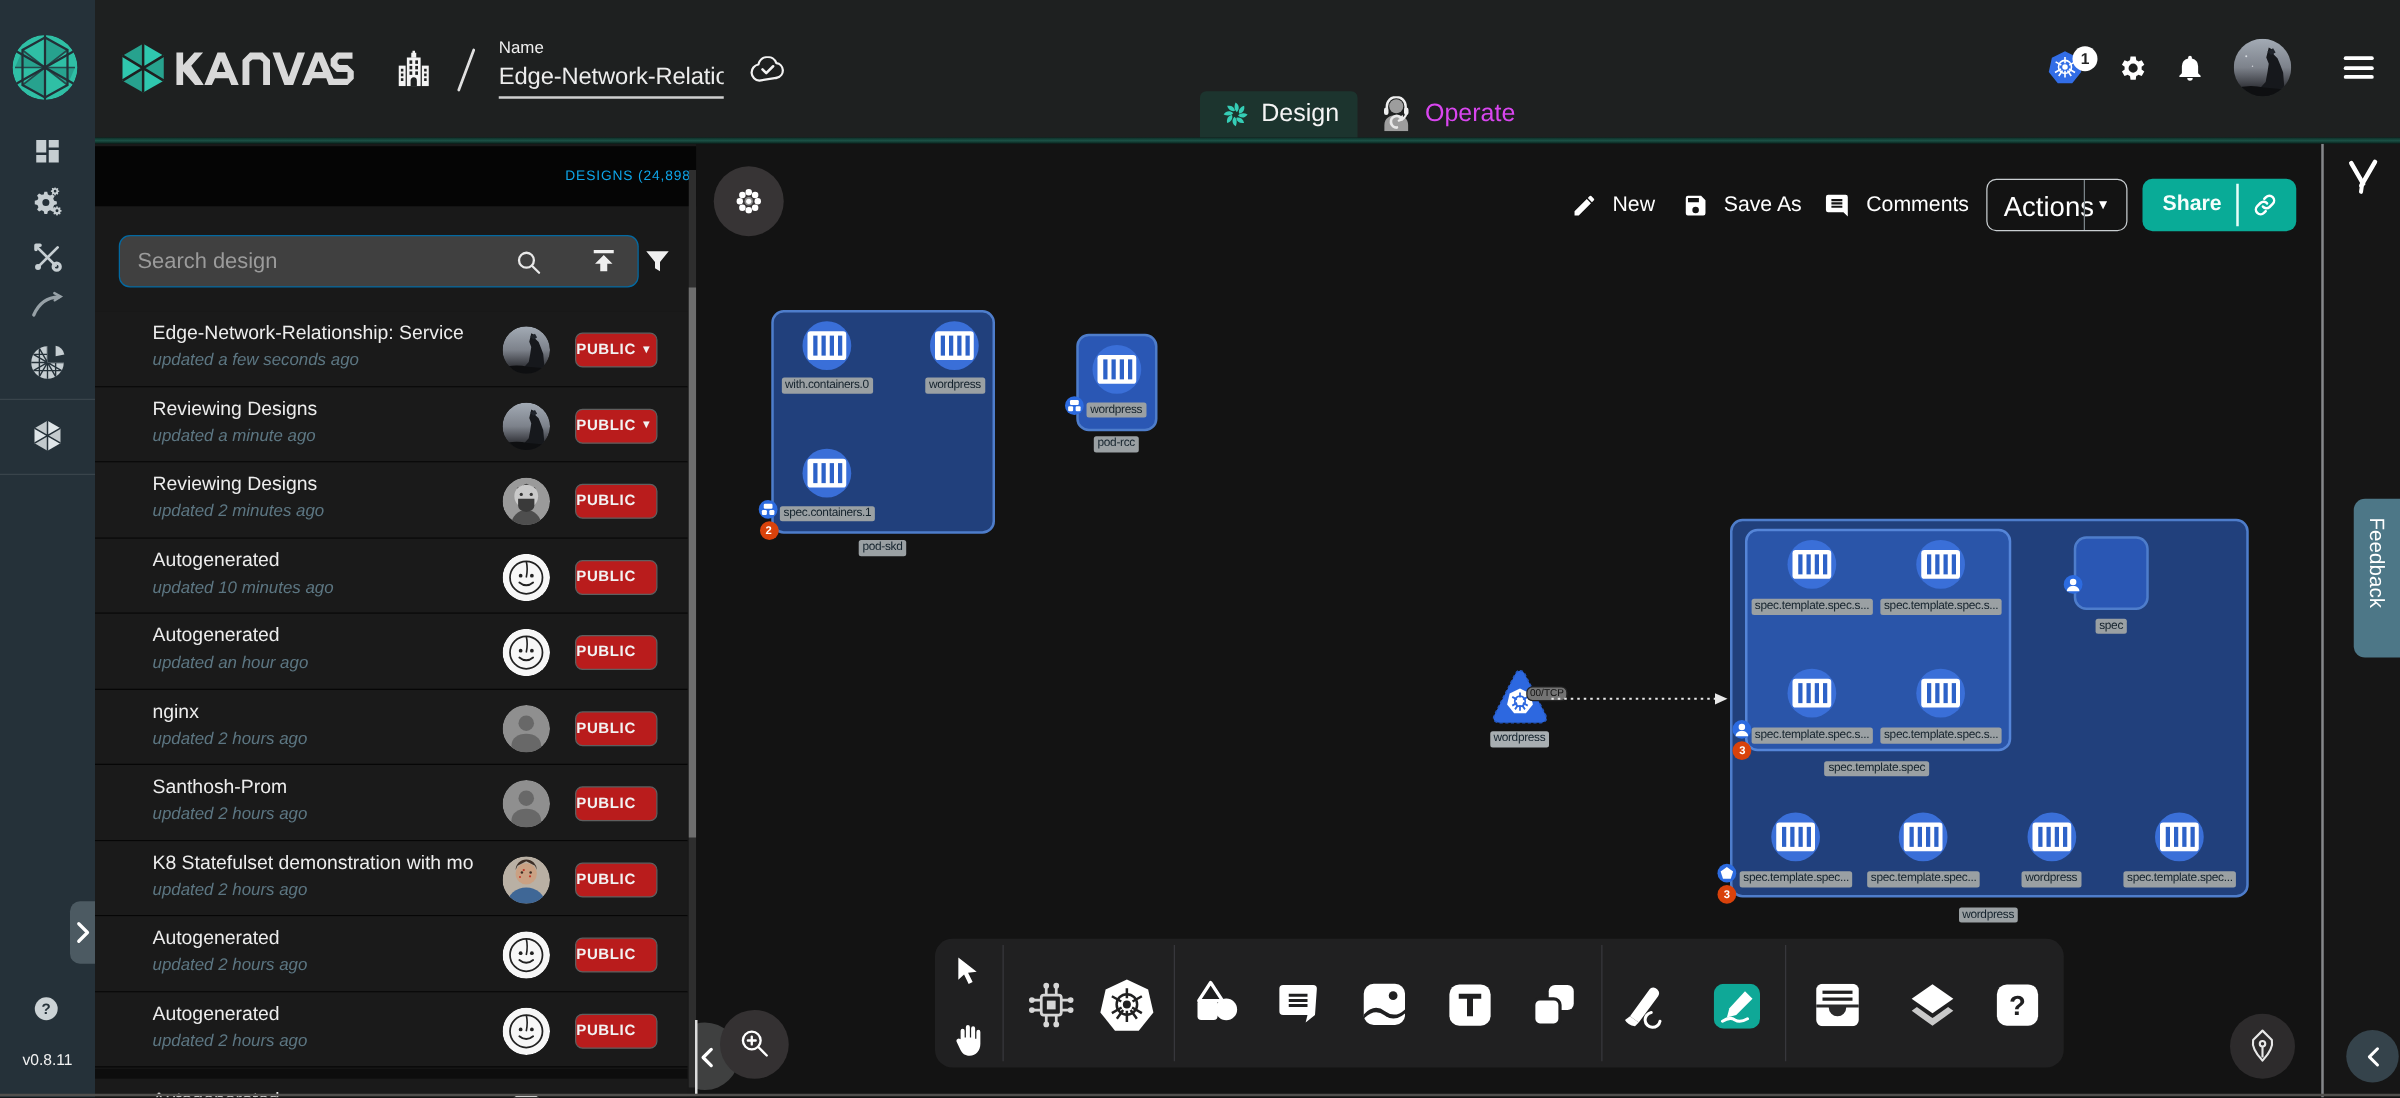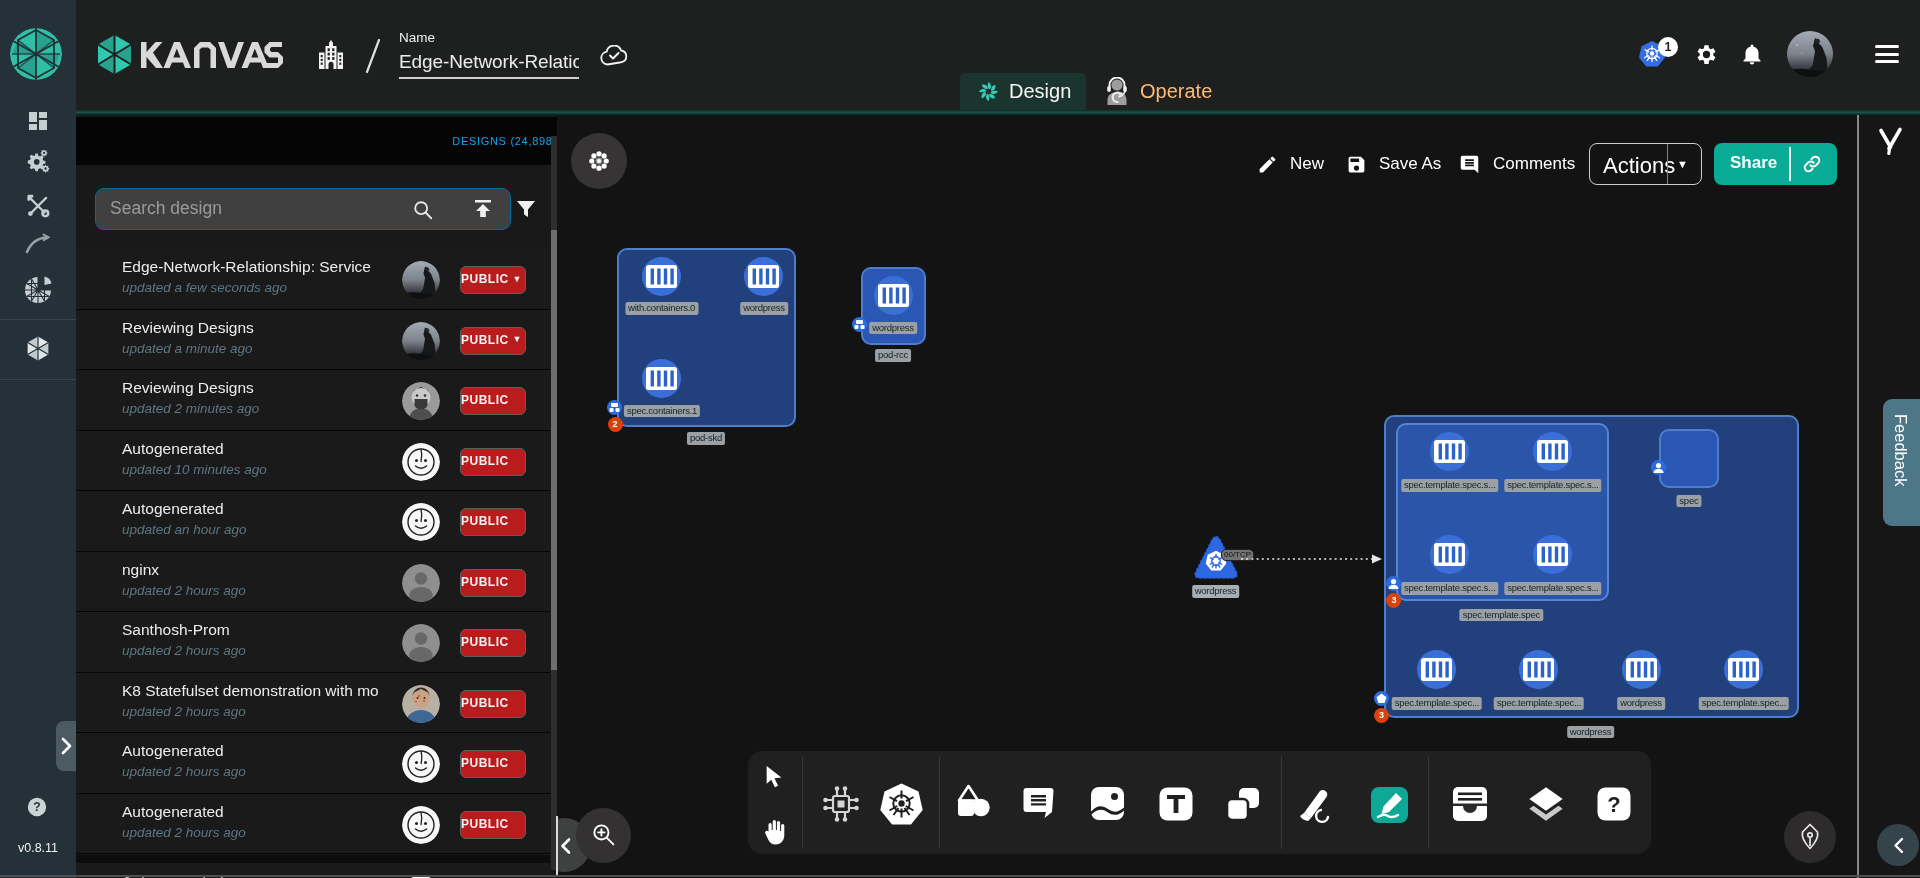--- a/index.html
+++ b/index.html
@@ -183,21 +183,21 @@
         <path d="M5.5 10 v-2 a7.5 7.5 0 0 1 15 0 v2" stroke-linecap="round"></path>
       </g>
       <g fill="#efefef">
         <rect x="3.2" y="9" width="3.6" height="6" rx="1.8"></rect>
         <rect x="19.2" y="9" width="3.6" height="6" rx="1.8"></rect>
         <path d="M21 14.5 a8 8 0 0 1-6 5" stroke="#efefef" stroke-width="1.8" fill="none" stroke-linecap="round"></path>
       </g>
       <path d="M13.5 25 a4.6 4.6 0 1 1 4-6.5" stroke="#e8e8e8" stroke-width="2.2" fill="none" stroke-linecap="round"></path>
       <path d="M18.2 14.8 l.4 4.2 -3.8-1.4" fill="#e8e8e8"></path>
     </svg>
-    <div class="abs" style="left:1140px;top:80px;color:#fdba74;font-size:20px">Operate</div>
+    <div class="abs" style="left:1140px;top:80px;color:#d946ef;font-size:20px">Operate</div>
 
     <svg class="abs" style="left:1638px;top:40px" width="28" height="28" viewBox="0 0 28 28">
       <polygon points="14,1 24.5,6.2 27,17.5 19.8,26.5 8.2,26.5 1,17.5 3.5,6.2" fill="#326de6"></polygon>
       <g stroke="#fff" stroke-width="1.3" fill="none">
         <circle cx="14" cy="13.5" r="5.2"></circle>
         <path d="M14 5.5 v5 M14 16.5 v5.5 M6.5 9.5 l4.6 2.6 M22 18 l-4.8-2.8 M6 18 l4.8-2.8 M22 9.5 l-4.6 2.6 M9 20.8 l3-4.4 M19 20.8 l-3-4.4"></path>
       </g>
       <circle cx="14" cy="13.5" r="2.2" fill="#fff"></circle>
     </svg>
     <div class="abs" style="left:1658px;top:37px;width:20px;height:20px;border-radius:50%;background:#fff;color:#222;font-size:12.5px;font-weight:bold;text-align:center;line-height:20px">1</div>

